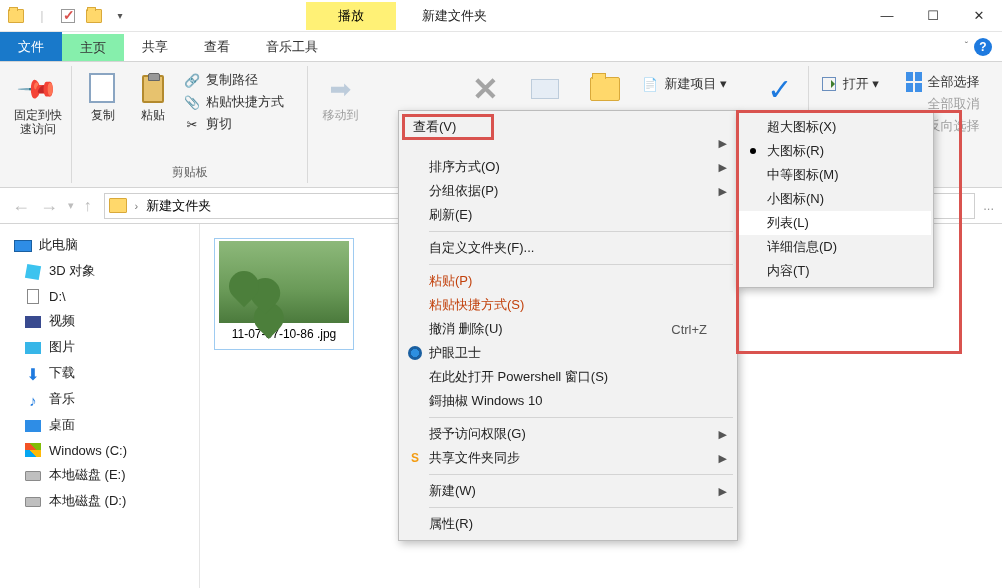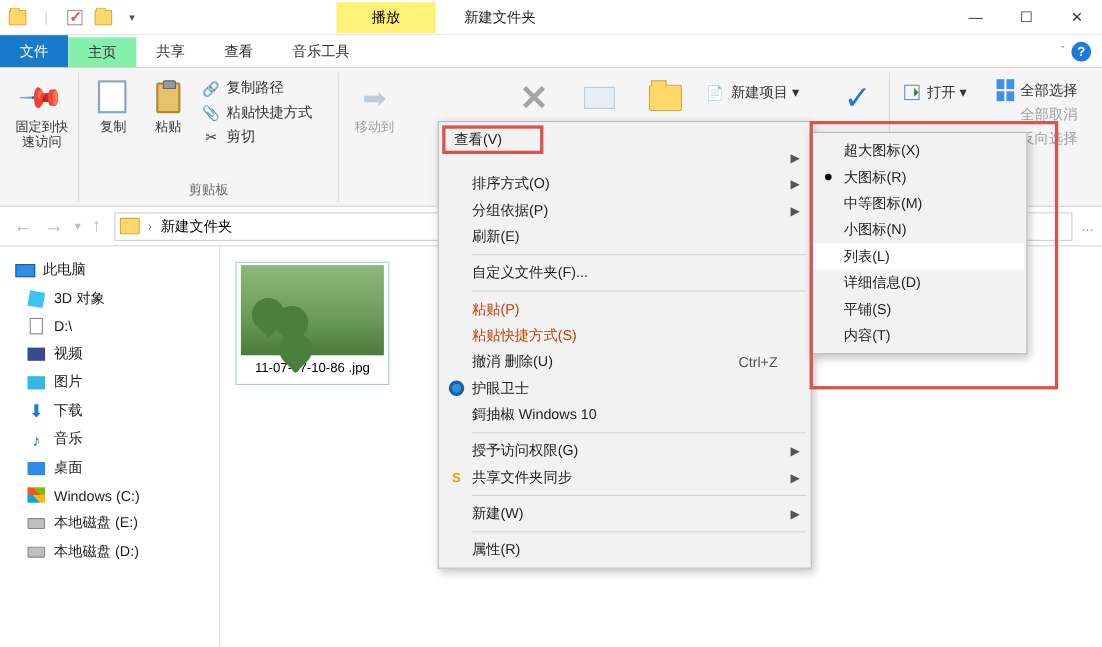--- a/index.html
+++ b/index.html
@@ -106,21 +106,21 @@
 .ctx-item.disabled { color: #c2410c; }
 .ctx-sep { height: 1px; background: #d4d4d4; margin: 4px 2px 4px 28px; }
 .ctx-item .ic-left { position: absolute; left: 6px; width: 16px; height: 16px; display: flex; align-items: center; justify-content: center; }
 .shield-ic { width: 14px; height: 14px; background: radial-gradient(circle,#2d8fe0 40%, #1a5fa0 41%); border-radius: 50%; }
 .s-ic { color: #f39c12; font-weight: bold; font-size: 12px; }
 .bullet-dot { position: absolute; left: 11px; width: 6px; height: 6px; background: #000; border-radius: 50%; }
 
 .hl-red { outline: 3px solid #d9534f; outline-offset: -2px; }
 
 .menu1 { left: 398px; top: 110px; width: 340px; }
-.menu2 { left: 736px; top: 120px; width: 198px; text-align: right; }
+.menu2 { left: 736px; top: 110px; width: 198px; text-align: right; }
 .menu2-hl { position:absolute; left: 736px; top: 110px; width: 226px; height: 244px; border: 3px solid #d9534f; pointer-events: none; }
 </style>
 </head>
 <body>
 
 <div class="title-bar">
   <div class="title-qat">
     <div class="qat-icon">
         <div class="folder-mini"></div>
       </div>
@@ -436,20 +436,23 @@
         <span>撤消 删除(U)</span>
         <span class="shortcut">Ctrl+Z</span>
       </div>
     <div class="ctx-item">
         <div class="ic-left">
           <div class="shield-ic"></div>
         </div>
         <span>护眼卫士</span>
       </div>
     <div class="ctx-item">
+        <span>在此处打开 Powershell 窗口(S)</span>
+      </div>
+    <div class="ctx-item">
         <span>鎶抽椒 Windows 10</span>
       </div>
     <div class="ctx-sep"></div>
     <div class="ctx-item">
         <span>授予访问权限(G)</span>
         <span class="arrow-r">▶</span>
       </div>
     <div class="ctx-item">
         <div class="ic-left">
           <span class="s-ic">S</span>
@@ -483,19 +486,16 @@
   <div class="ctx-item">
       <span>小图标(N)</span>
     </div>
   <div class="ctx-item" style="background:#fff">
       <span>列表(L)</span>
     </div>
   <div class="ctx-item">
       <span>详细信息(D)</span>
     </div>
   <div class="ctx-item">
-      <span>平铺(S)</span>
-    </div>
-  <div class="ctx-item">
       <span>内容(T)</span>
     </div>
 </div>
 <div class="menu2-hl"></div>
 
 </body></html>

